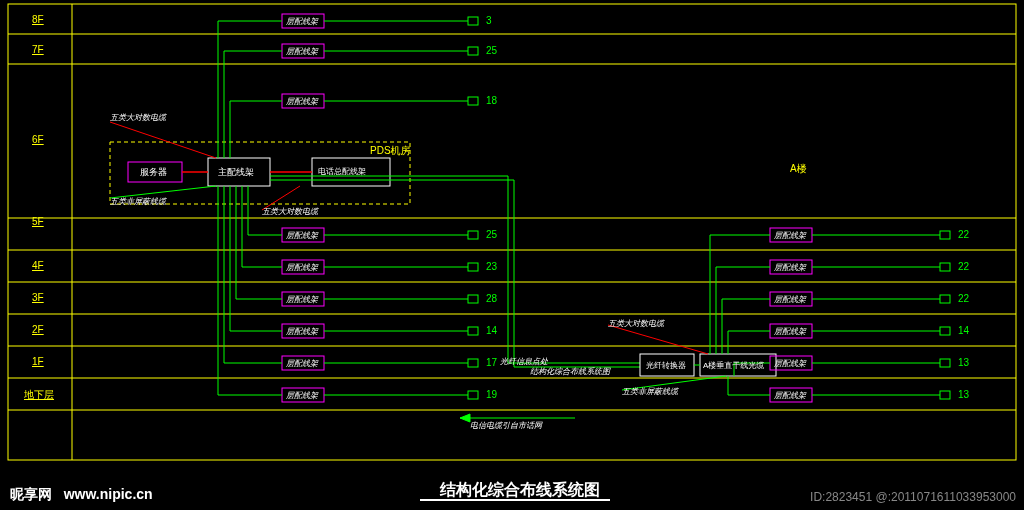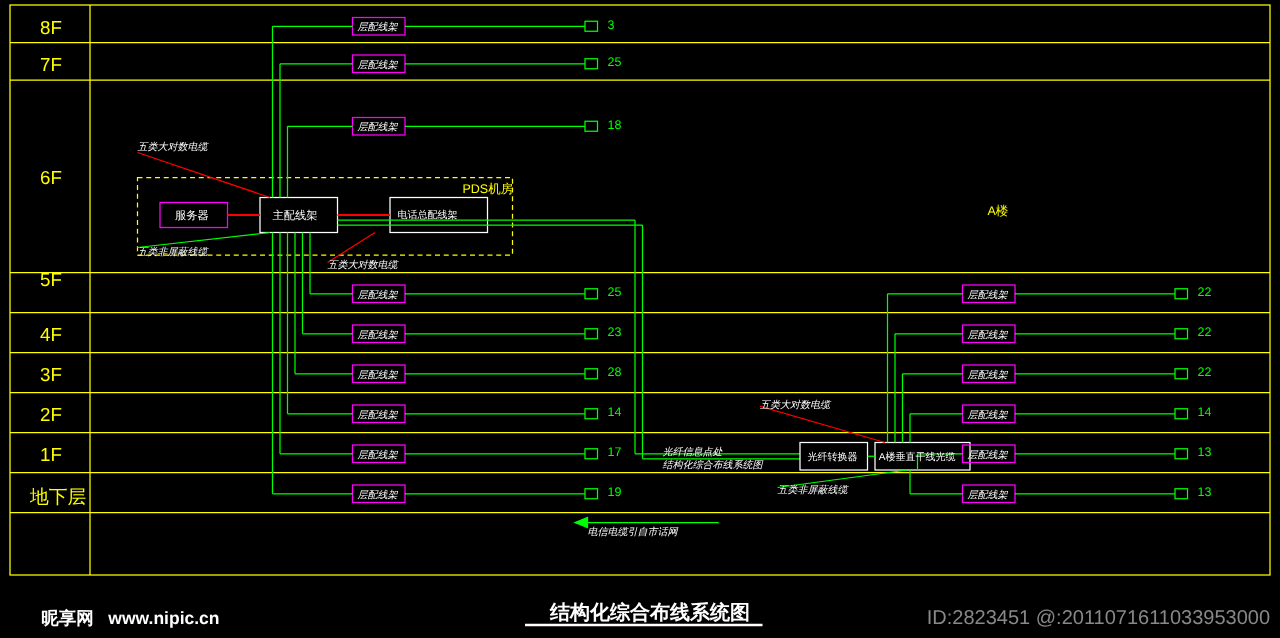--- a/index.html
+++ b/index.html
@@ -13,45 +13,44 @@
     overflow: hidden;
     position: relative;
     font-size: 10px;
   }
   svg { position: absolute; top: 0; left: 0; }
   .label {
     position: absolute;
     font-size: 10px;
     white-space: nowrap;
   }
-  .floor-label { color: #ffff00; font-size: 15px; }
+  .floor-label { color: #ffff00; font-size: 10px; text-decoration: underline; }
   .green { color: #00ff00; }
   .yellow { color: #ffff00; }
   .white { color: #fff; font-style: italic; }
   .title {
     position: absolute;
     color: #fff;
     font-size: 16px;
     font-weight: bold;
   }
   .watermark-left {
     position: absolute;
     bottom: 6px;
     left: 10px;
     color: #fff;
     font-size: 14px;
     font-weight: bold;
-    margin-left: 23px;
   }
   .watermark-right {
     position: absolute;
     bottom: 6px;
     right: 8px;
     color: #888;
-    font-size: 16px;
+    font-size: 12px;
     text-align: center;
   }
   .box-label {
     font-size: 9px;
     color: #fff;
   }
   .small { font-size: 8px; }
 </style>
 </head>
 <body>
@@ -230,21 +229,21 @@
 <div class="label floor-label" style="left:24px;top:388px">地下层</div>
 
 <div class="label yellow" style="left:370px;top:144px">PDS机房</div>
 <div class="label box-label" style="left:140px;top:166px">服务器</div>
 <div class="label box-label" style="left:218px;top:166px">主配线架</div>
 <div class="label box-label small" style="left:318px;top:166px">电话总配线架</div>
 
 <div class="label white small" style="left:110px;top:112px">五类大对数电缆</div>
 <div class="label white small" style="left:110px;top:196px">五类非屏蔽线缆</div>
 <div class="label white small" style="left:262px;top:206px">五类大对数电缆</div>
-<div class="label white small" style="left:530px;top:356px">光纤信息点处</div>
+<div class="label white small" style="left:500px;top:356px">光纤信息点处</div>
 <div class="label white small" style="left:530px;top:366px">结构化综合布线系统图</div>
 <div class="label white small" style="left:470px;top:420px">电信电缆引自市话网</div>
 <div class="label white small" style="left:608px;top:318px">五类大对数电缆</div>
 <div class="label white small" style="left:622px;top:386px">五类非屏蔽线缆</div>
 
 <div class="label box-label small" style="left:646px;top:360px">光纤转换器</div>
 <div class="label box-label small" style="left:703px;top:360px">A楼垂直干线光缆</div>
 
 <div class="label white small" style="left:286px;top:16px">层配线架</div>
 <div class="label green" style="left:486px;top:15px">3</div>

